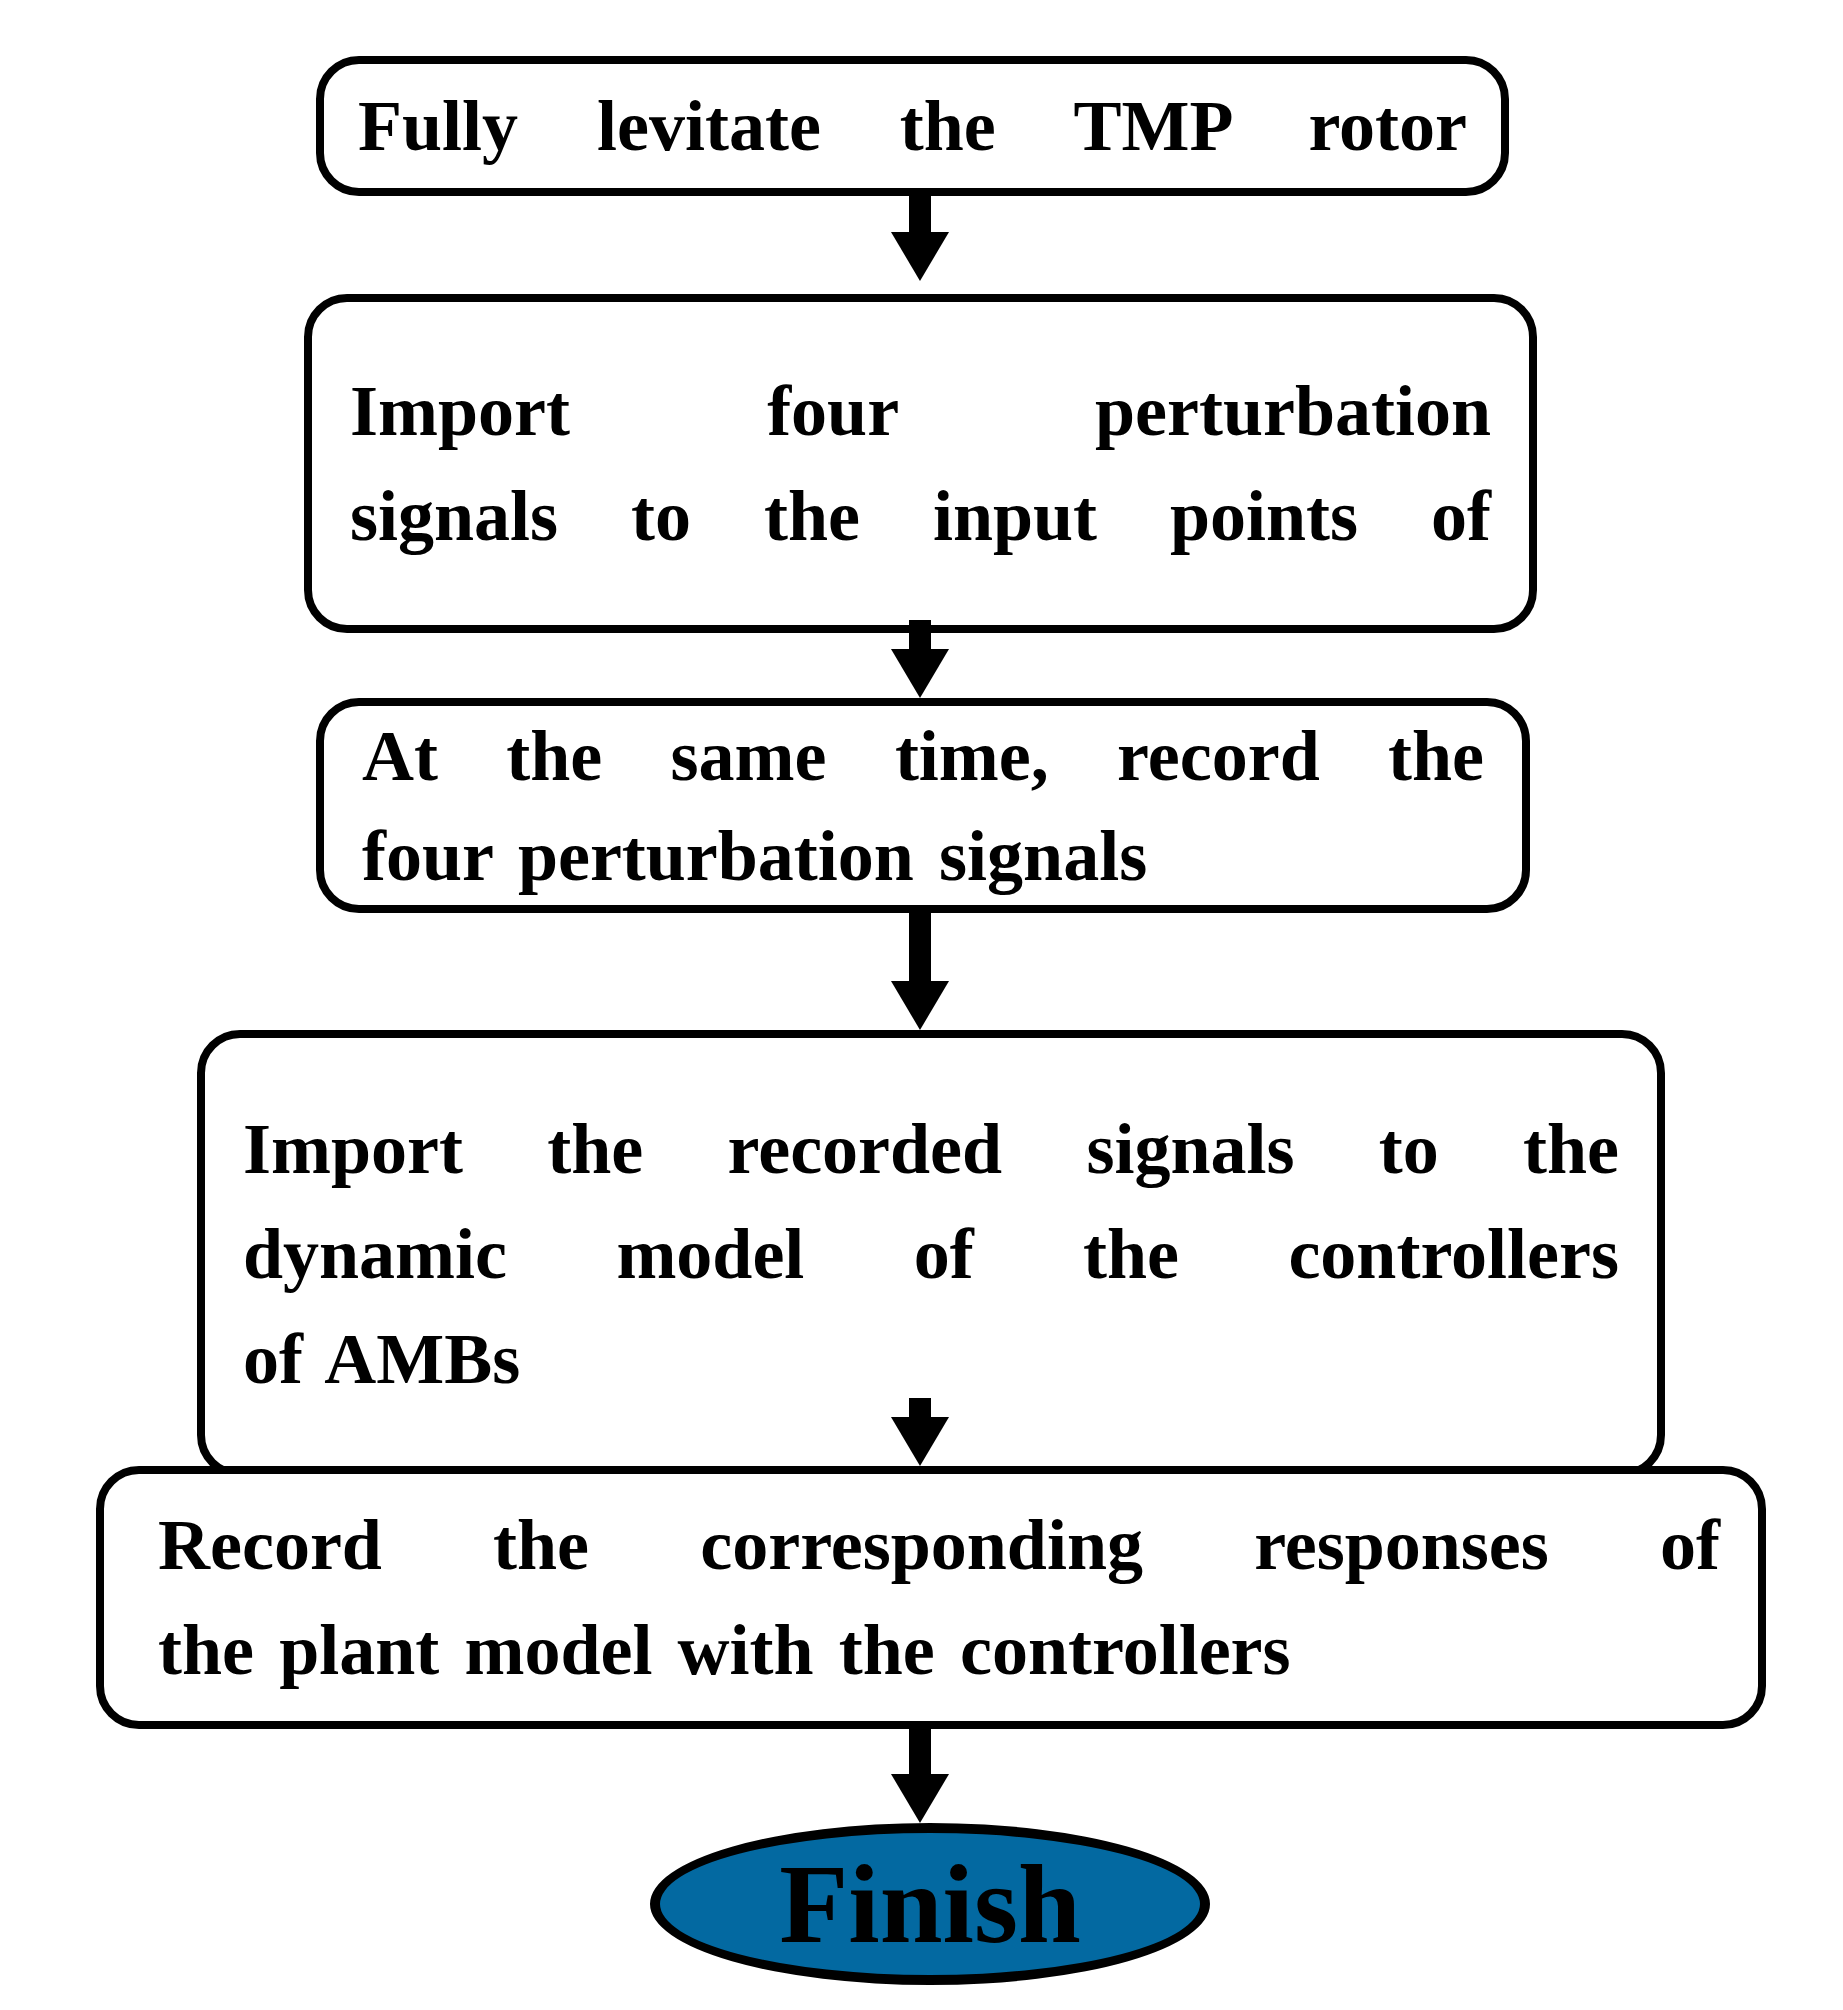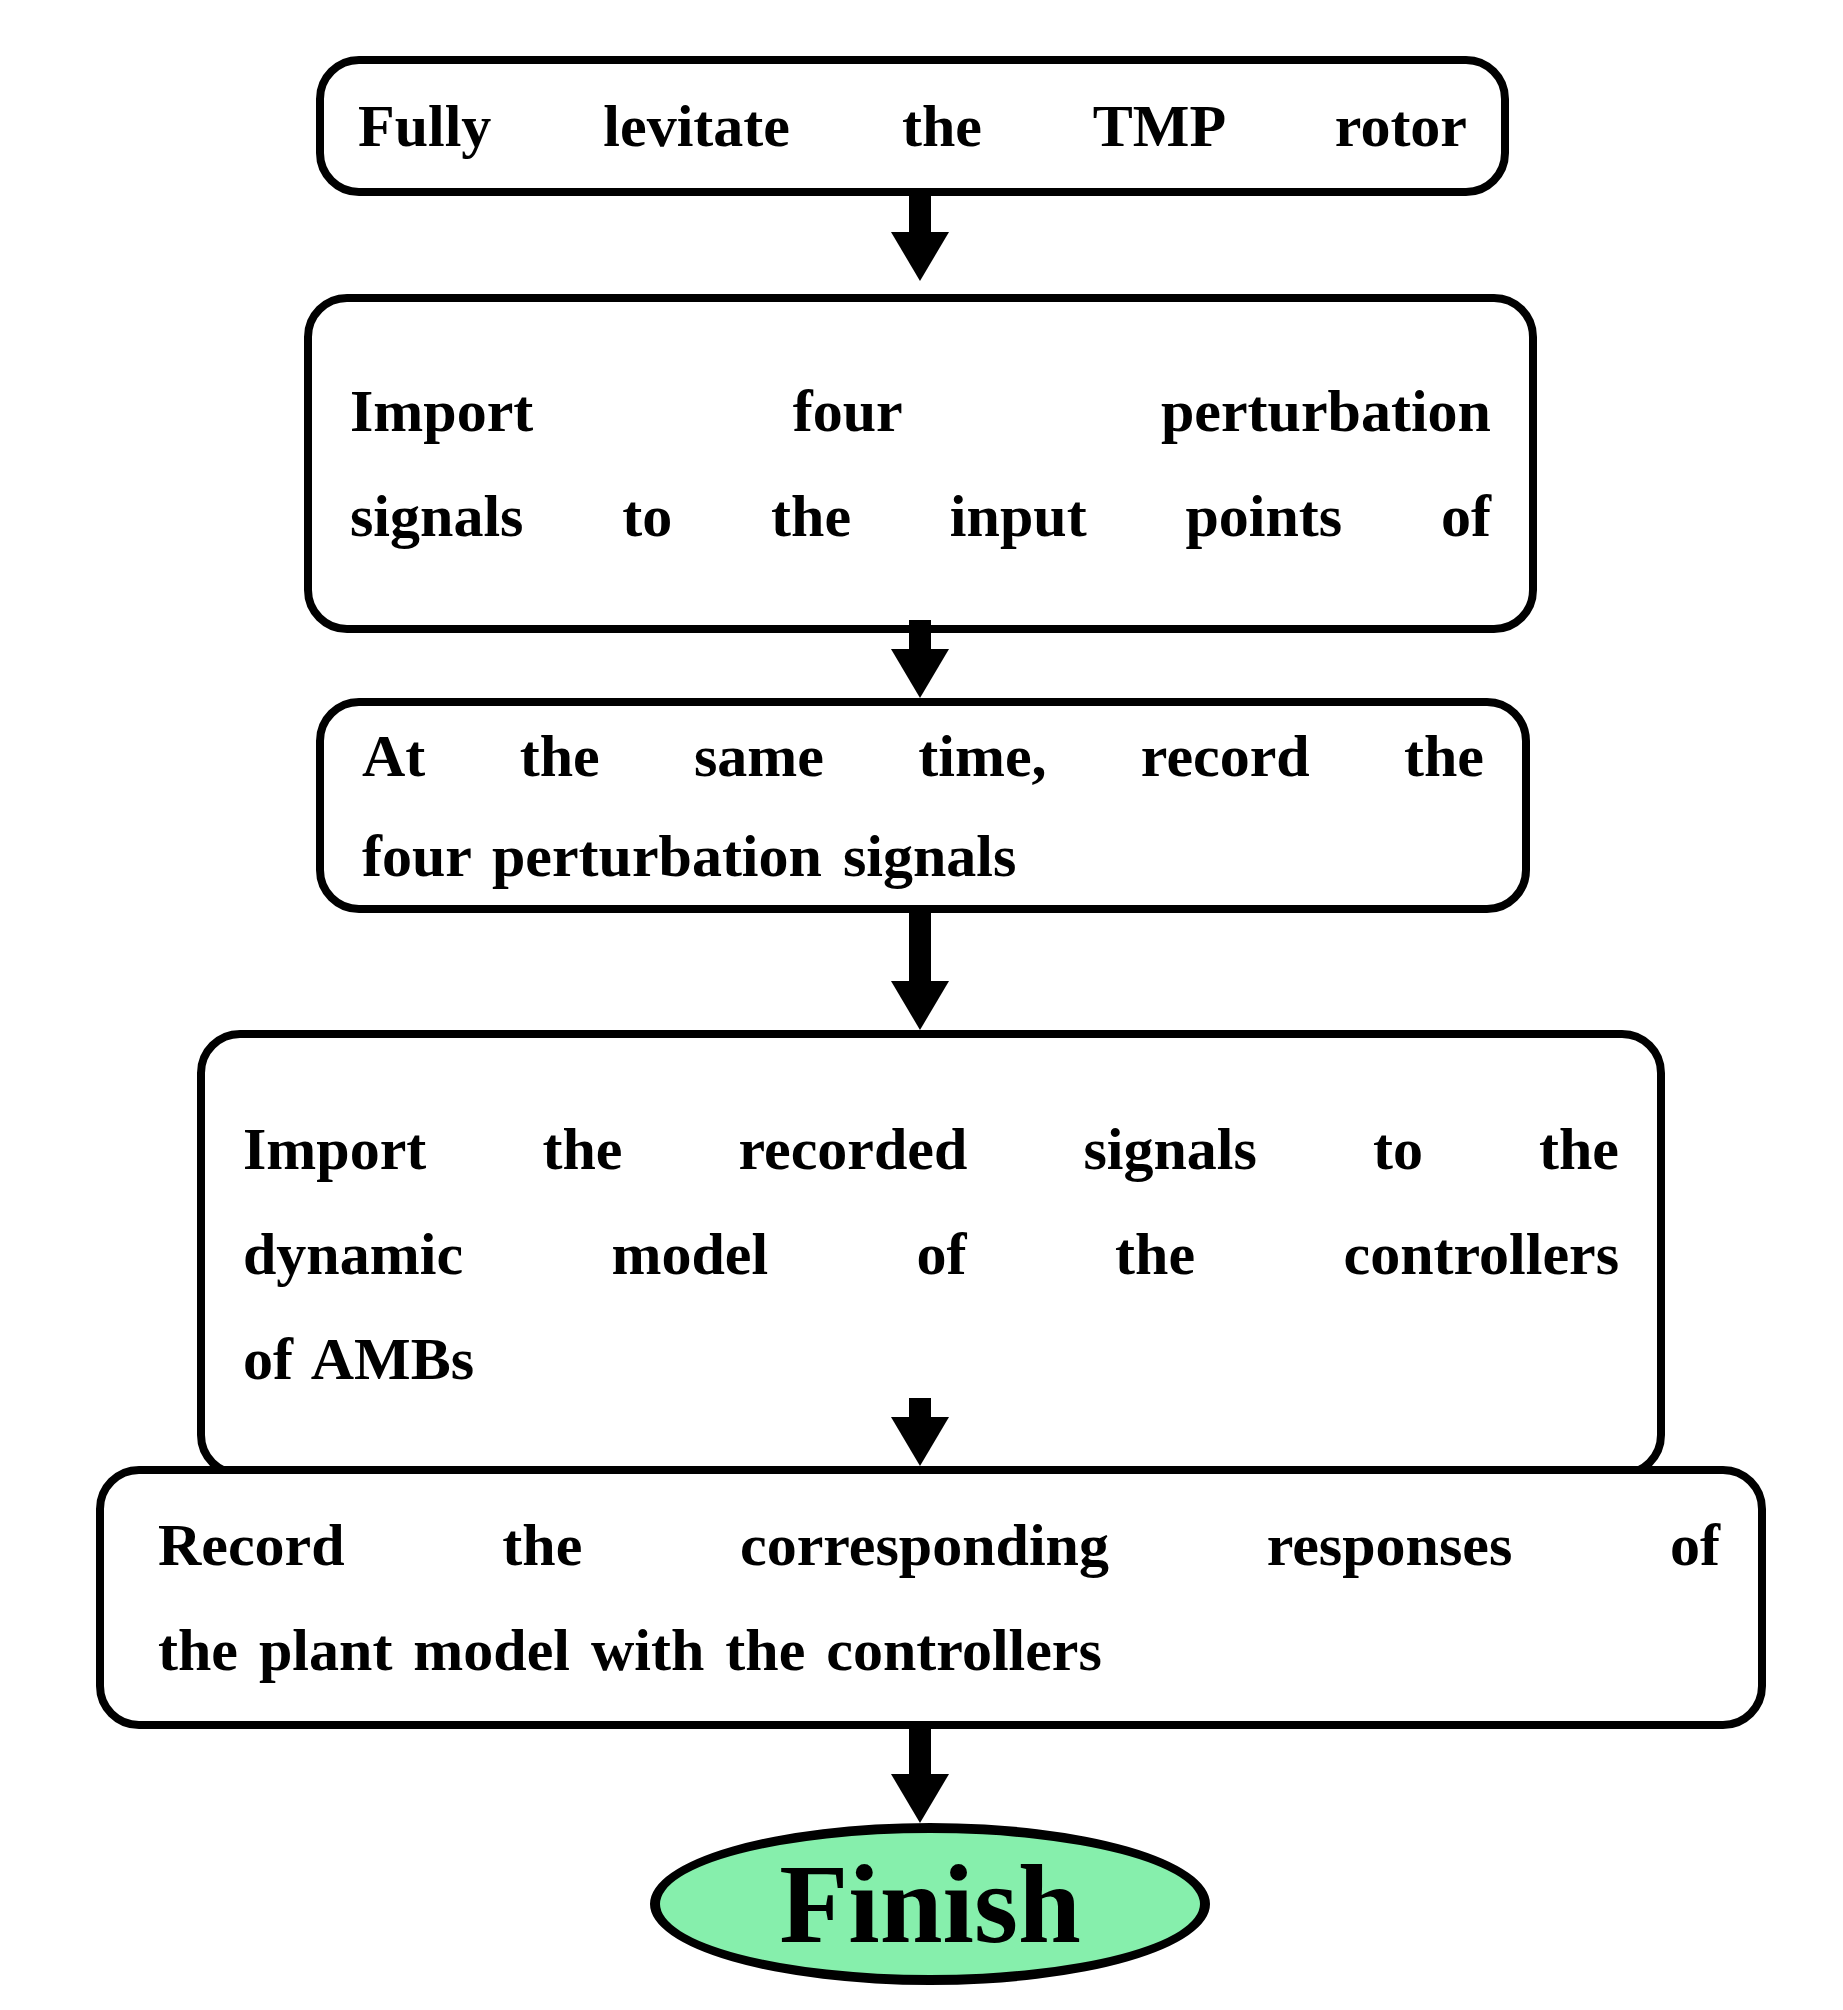--- a/index.html
+++ b/index.html
@@ -19,35 +19,35 @@
     box-sizing: border-box;
     background: #ffffff;
     border: 8.5px solid #000000;
     border-radius: 43px;
     display: flex;
     flex-direction: column;
     justify-content: center;
     font-weight: bold;
   }
   .tline {
-    font-size: 60px;
+    font-size: 72px;
     line-height: 105px;
     padding: 0 38px;
     white-space: normal;
     word-spacing: 0.10em;
   }
   .jl {
     text-align: justify;
     text-align-last: justify;
   }
   .node3 .tline { line-height: 100px; }
   .terminal {
     position: absolute;
     box-sizing: border-box;
-    background: #86efac;
+    background: #0369a1;
     border: 10.4px solid #000000;
     border-radius: 50%;
     display: flex;
     align-items: center;
     justify-content: center;
     font-weight: bold;
     font-size: 113px;
   }
   .arrow {
     position: absolute;

